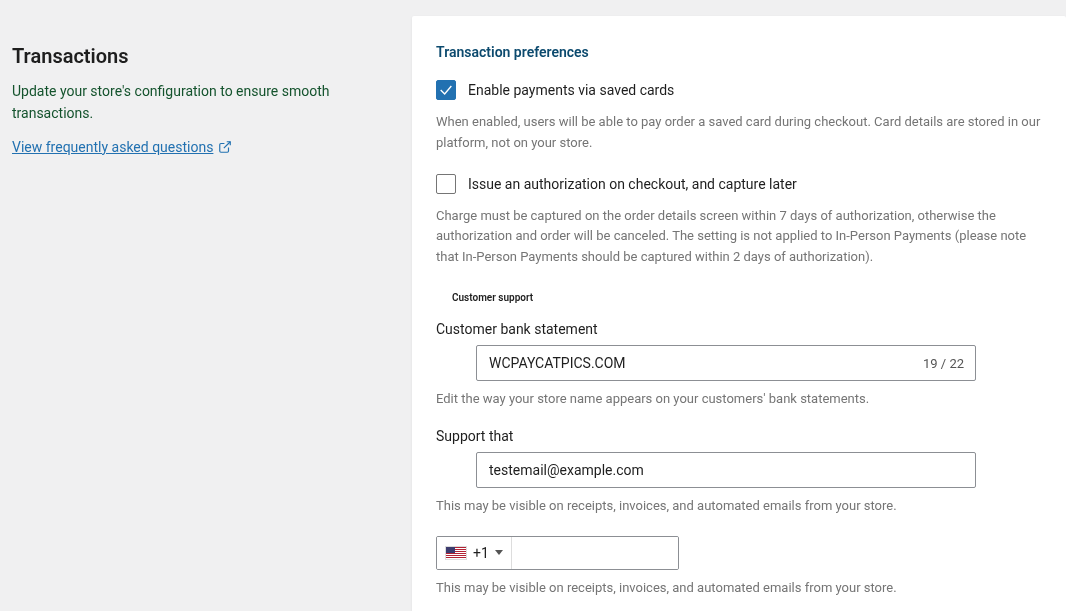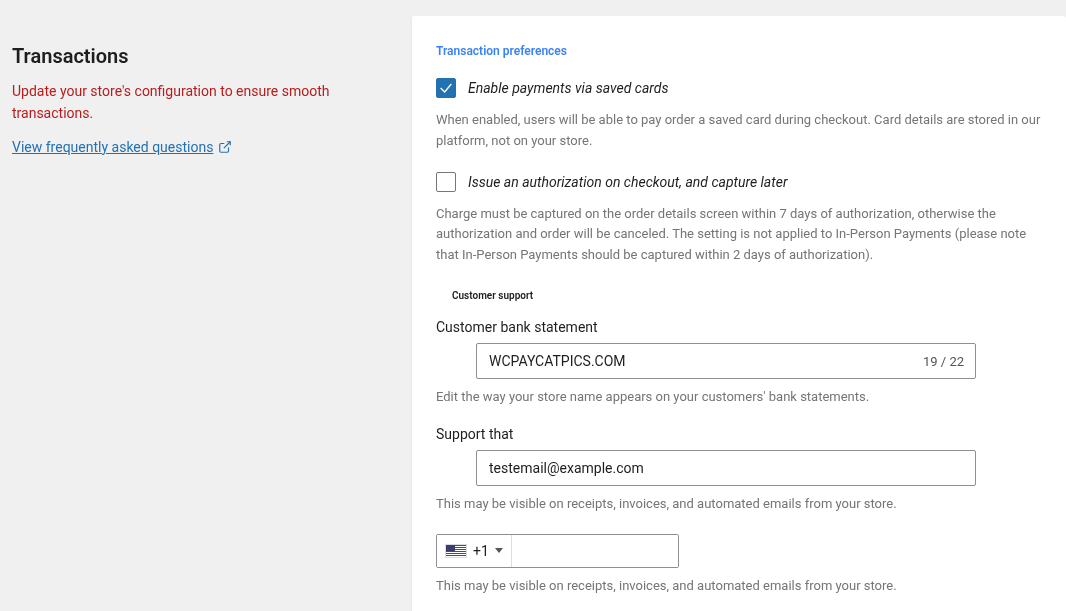--- a/index.html
+++ b/index.html
@@ -22,44 +22,44 @@
   }
   .sidebar h2 {
     font-size: 20px;
     font-weight: 600;
     margin: 0 0 12px 0;
     color: #1e1e1e;
   }
   .sidebar p {
     margin: 0 0 14px 0;
     line-height: 1.6;
-    color: #b91c1c;
+    color: #14532d;
     font-size: 14px;
   }
   .faq-link {
     color: #2271b1;
     text-decoration: underline;
     font-size: 14px;
     display: inline-flex;
     align-items: center;
     gap: 5px;
   }
   .faq-link svg { width: 14px; height: 14px; }
   .panel {
     background: #fff;
     box-shadow: 0 1px 3px rgba(0,0,0,0.07);
     border-radius: 2px;
     width: 678px;
     padding: 28px 24px 32px 24px;
   }
   .section-heading {
-    font-size: 12px;
+    font-size: 14px;
     font-weight: 600;
     margin: 0 0 20px 0;
-    color: #3b82f6;
+    color: #0c4a6e;
   }
   .checkbox-row {
     display: flex;
     align-items: center;
     gap: 12px;
     margin-bottom: 12px;
   }
   .checkbox {
     width: 20px;
     height: 20px;
@@ -81,21 +81,20 @@
     width: 16px;
     height: 16px;
     stroke: #fff;
     fill: none;
     stroke-width: 2;
   }
   .checkbox svg { display: none; }
   .checkbox-label {
     font-size: 14px;
     color: #1e1e1e;
-    font-style: italic;
   }
   .help-text {
     font-size: 13px;
     color: #757575;
     line-height: 1.6;
     margin: 0 0 20px 0;
   }
   .field-group { margin-bottom: 10px; }
   .field-label {
     display: block;

